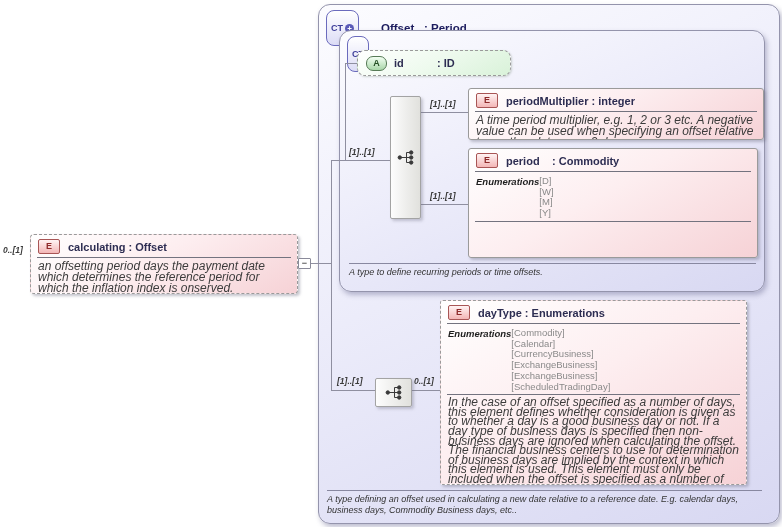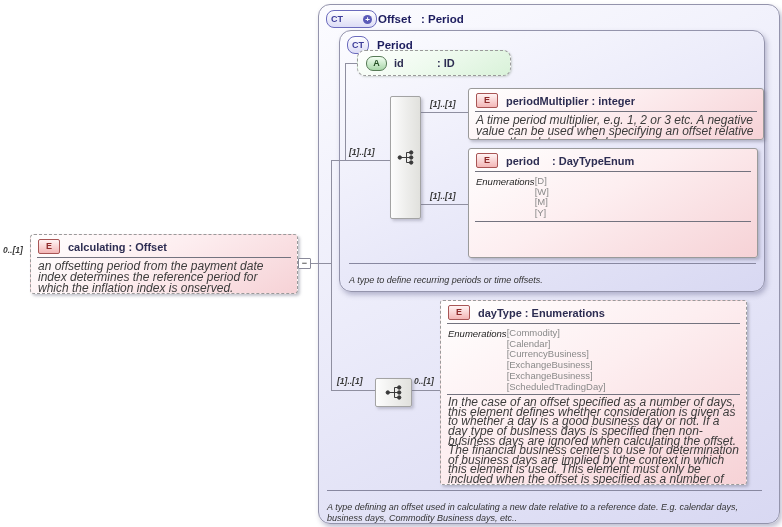--- a/index.html
+++ b/index.html
@@ -11,45 +11,45 @@
   .vline{position:absolute;width:0;border-left:1px solid #8f8fa0;}
 
   
   .card-label{position:absolute;font-style:italic;font-weight:bold;font-size:8.5px;color:#3a3a3a;white-space:nowrap;}
 
   
   .ct-box{position:absolute;border:1px solid #9494ac;border-radius:12px;
           background:linear-gradient(155deg,#fcfcff 0%,#ececfa 45%,#d8d8f2 100%);
           box-shadow:2px 3px 5px rgba(110,110,150,.45);}
   .ct-header{display:flex;align-items:center;padding:5px 0 0 7px;}
-  .ct-badge{display:inline-flex;align-items:center;gap:20px;flex:0 0 auto;
+  .ct-badge{display:inline-flex;align-items:center;gap:2px;flex:0 0 auto;
             font-weight:bold;font-size:9px;color:#3d3d99;
             background:linear-gradient(180deg,#ffffff,#dcdcf6);
-            border:1.5px solid #6b6bbd;border-radius:8px;padding:3px 4px;line-height:10px;}
+            border:1.5px solid #6b6bbd;border-radius:8px;padding:12px 4px;line-height:10px;}
   .plus-circle{width:9px;height:9px;border-radius:50%;background:#5a5ab8;color:#fff;
                font-weight:bold;font-size:8px;line-height:9px;text-align:center;display:inline-block;}
   .ct-name{font-weight:bold;font-size:11.5px;color:#1c1c5e;white-space:pre;}
   .ct-footer{position:absolute;border-top:1px solid #8888a0;
-             font-style:italic;font-size:9px;line-height:11px;color:#333;padding-top:11px;}
+             font-style:italic;font-size:9px;line-height:11px;color:#333;padding-top:3px;}
 
   
   .el-box{position:absolute;border:1px solid #9a9a9a;border-radius:3px;
           background:linear-gradient(150deg,#ffffff 0%,#fdeef0 45%,#f6d2d6 100%);
           box-shadow:2px 2px 3px rgba(110,110,130,.4);overflow:hidden;}
   .el-box.optional{border-style:dashed;}
   .el-header{display:flex;align-items:center;gap:8px;padding:4px 7px 3px 7px;}
   .el-name{font-weight:bold;font-size:11px;color:#2d2d52;white-space:pre;}
   .e-badge{flex:0 0 auto;width:20px;height:13px;border-radius:2px;
            background:linear-gradient(180deg,#fff3f3,#f3b6b6);
            border:1px solid #a85555;color:#8e2a2a;
            font-weight:bold;font-size:9px;line-height:13px;text-align:center;}
   .sep{border-top:1px solid #73737f;margin:0 6px;}
   .doc{font-style:italic;font-size:12px;line-height:11px;color:#3c3c3c;padding:3px 7px 5px 7px;}
   .enum-section{display:flex;padding:4px 7px 2px 7px;}
-  .enum-label{flex:0 0 58px;font-style:italic;font-size:9.5px;color:#1e1e1e;}
+  .enum-label{flex:0 0 58px;font-style:italic;font-size:9.5px;color:#1e1e1e;font-weight:bold;}
   .enum-values{display:flex;flex-direction:column;font-size:9.5px;line-height:10.7px;color:#8a8a8a;}
 
   
   .attr-box{position:absolute;display:flex;align-items:center;gap:7px;padding:0 8px;
             border:1px dashed #9a9a9a;border-radius:8px;
             background:linear-gradient(150deg,#ffffff 0%,#eefaee 50%,#d9f2d9 100%);
             box-shadow:1px 1px 2px rgba(110,130,110,.3);}
   .a-badge{flex:0 0 auto;width:19px;height:13px;border-radius:7px;
            background:linear-gradient(180deg,#f2fff2,#a9d6a9);
            border:1px solid #567a56;color:#234d23;
@@ -101,21 +101,21 @@
 <body>
 
 <div id="canvas">
 
   <div class="ct-box" id="offset-box">
     <div class="ct-header">
       <span class="ct-badge">
           <span>CT</span>
           <span class="plus-circle">+</span>
         </span>
-      <span class="ct-name" style="margin-left:1px;min-width:43px;display:inline-block">Offset</span>
+      <span class="ct-name" style="margin-left:22px;min-width:43px;display:inline-block">Offset</span>
       <span class="ct-name">: Period</span>
     </div>
     <div class="ct-footer" id="offset-footer">A type defining an offset used in calculating a new date relative to a reference date. E.g. calendar days, business days, Commodity Business days, etc..</div>
   </div>
 
   <div class="ct-box" id="period-box">
     <div class="ct-header">
       <span class="ct-badge">
           <span>CT</span>
         </span>
@@ -169,21 +169,21 @@
       <span class="el-name">periodMultiplier : integer</span>
     </div>
     <div class="sep"></div>
     <div class="doc">A time period multiplier, e.g. 1, 2 or 3 etc. A negative value can be used when specifying an offset relative to another date, e.g. -2 days.</div>
   </div>
 
   <div class="el-box" id="p-box">
     <div class="el-header">
       <span class="e-badge">E</span>
       <span class="el-name" style="min-width:38px;display:inline-block">period</span>
-      <span class="el-name">: DayTypeEnum</span>
+      <span class="el-name">: Commodity</span>
     </div>
     <div class="sep"></div>
     <div class="enum-section">
       <span class="enum-label">Enumerations</span>
       <span class="enum-values">
         <span>[D]</span>
         <span>[W]</span>
         <span>[M]</span>
         <span>[Y]</span>
       </span>
@@ -227,18 +227,18 @@
       </g>
     </svg>
   </div>
 
   <div class="el-box optional" id="il-box">
     <div class="el-header">
       <span class="e-badge">E</span>
       <span class="el-name">calculating : Offset</span>
     </div>
     <div class="sep"></div>
-    <div class="doc">an offsetting period from the payment date index determines the reference period for which the inflation index is onserved.</div>
+    <div class="doc">an offsetting period days the payment date which determines the reference period for which the inflation index is onserved.</div>
   </div>
 
   <button class="collapse-btn" id="collapse-btn">−</button>
 
 </div>
 
 </body></html>

